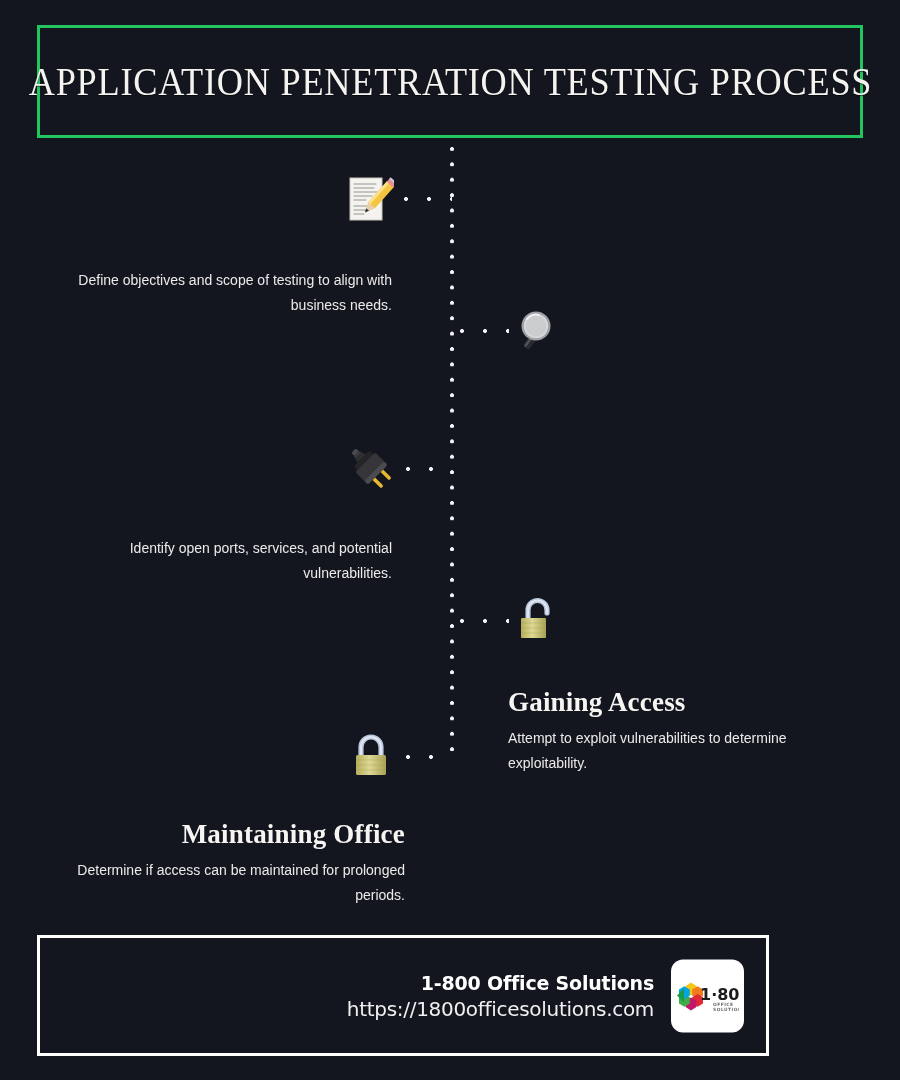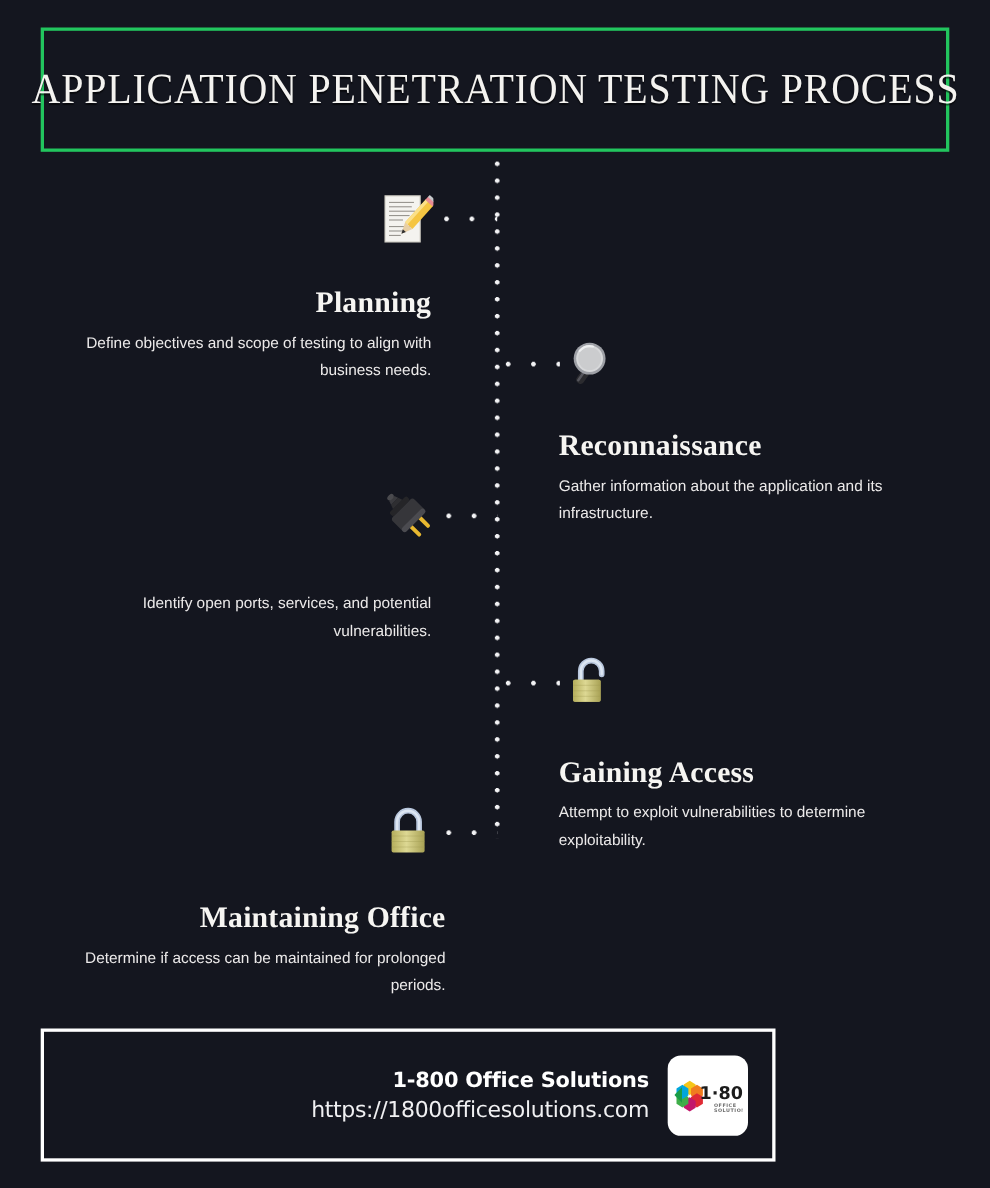--- a/index.html
+++ b/index.html
@@ -90,21 +90,21 @@
     width: 48px;
     height: 48px;
   }
   .step-icon svg { width: 100%; height: 100%; display: block; }
 
   
   .footer-box {
     position: absolute;
     left: 37px;
     top: 935px;
-    width: 668px;
+    width: 732px;
     height: 121px;
     border: 3px solid #ffffff;
   }
   .footer-inner {
     position: absolute;
     right: 22px;
     top: 50%;
     transform: translateY(-50%);
     display: flex;
     align-items: center;
@@ -164,39 +164,34 @@
         <rect x="25" y="4" width="9" height="28" fill="#f5c542"></rect>
         <rect x="25" y="4" width="3" height="28" fill="#fbe08a"></rect>
         <rect x="25" y="0.5" width="9" height="4" fill="#e88c96"></rect>
         <rect x="25" y="-1.5" width="9" height="2.5" fill="#c7c9cc"></rect>
         <polygon points="25,32 34,32 29.5,42" fill="#e8cfa5"></polygon>
         <polygon points="27.6,38 31.4,38 29.5,42" fill="#2e2e2e"></polygon>
       </g>
     </svg>
   </div>
   <div class="step step-left" style="left:42px; top:260px; width:350px;">
-    <div class="step-heading">Planning</div>
     <div class="step-desc">Define objectives and scope of testing to align with business needs.</div>
   </div>
 
   <div class="step-icon" style="left:514px; top:306px;">
     <svg viewBox="0 0 48 48">
       <g transform="rotate(35 24 24)">
         <rect x="20.5" y="30" width="7.5" height="16" rx="3.4" fill="#2b2b2f"></rect>
         <rect x="21.8" y="30" width="2.2" height="15" rx="1.1" fill="#55555c"></rect>
       </g>
       <circle cx="22" cy="20" r="14.5" fill="#9ea0a6"></circle>
       <circle cx="22" cy="20" r="12.2" fill="#d7d8da"></circle>
       <circle cx="22" cy="20" r="10.4" fill="#cbccce"></circle>
       <path d="M13 13 a12 12 0 0 1 12 -4" stroke="#eeeff0" stroke-width="2" fill="none" stroke-linecap="round"></path>
     </svg>
-  </div>
-  <div class="step step-right" style="left:508px; top:390px; width:350px;">
-    <div class="step-heading">Reconnaissance</div>
-    <div class="step-desc">Gather information about the application and its infrastructure.</div>
   </div>
 
   <div class="step-icon" style="left:346px; top:443px;">
     <svg viewBox="0 0 48 48">
       <g transform="rotate(135 24 24)">
         <rect x="16.5" y="1" width="3.6" height="14" rx="1.6" fill="#e8b830"></rect>
         <rect x="27.8" y="1" width="3.6" height="14" rx="1.6" fill="#e8b830"></rect>
         <rect x="10" y="13" width="28" height="18" rx="3" fill="#36363a"></rect>
         <rect x="10" y="13" width="28" height="5" rx="2.5" fill="#4b4b50"></rect>
         <rect x="13" y="31" width="22" height="5" rx="2" fill="#252528"></rect>

